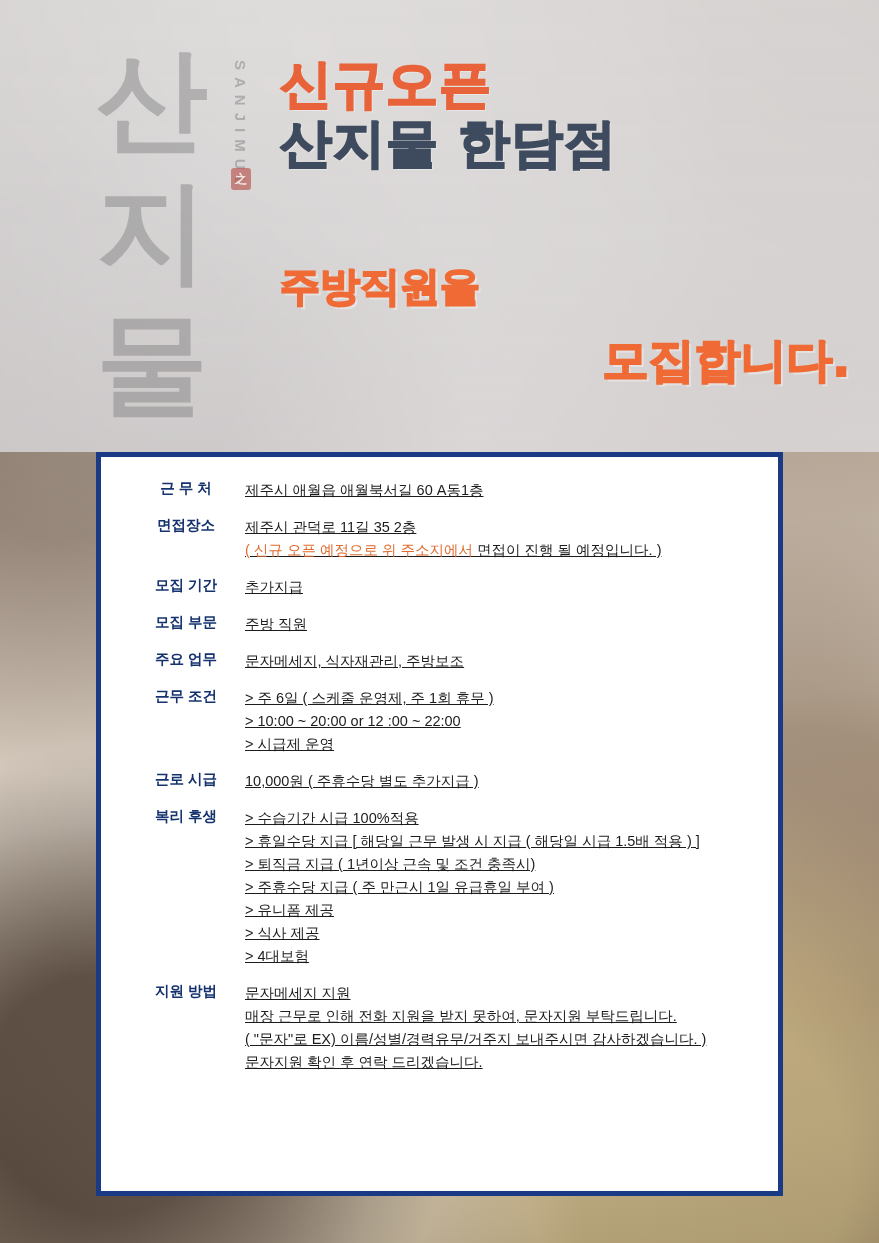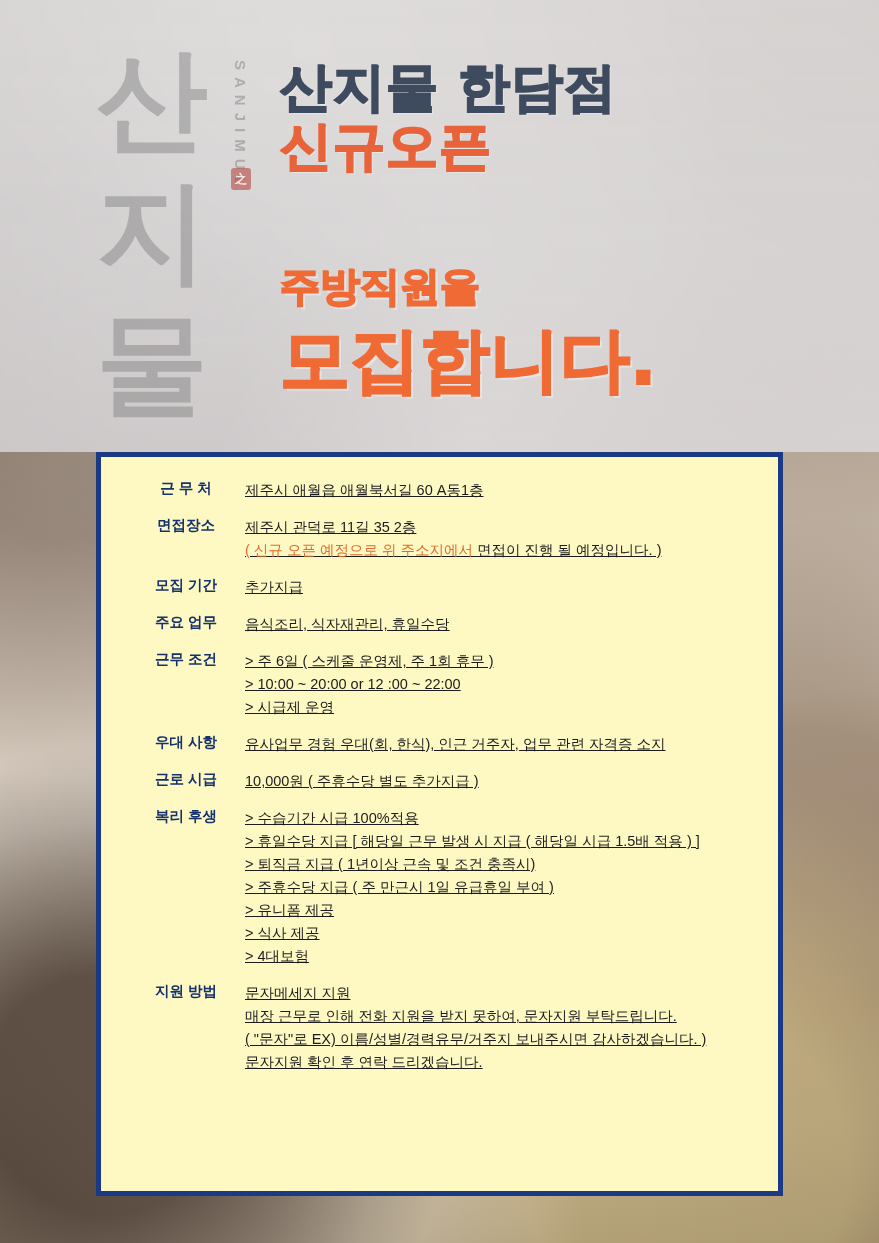--- a/index.html
+++ b/index.html
@@ -119,30 +119,30 @@
     top: 250px;
     width: 570px;
     text-align: right;
     font-family: "DejaVu Sans", sans-serif;
     font-weight: 700;
     color: #ef6a34;
     -webkit-text-stroke: 2px #ef6a34;
     text-shadow: 3px 3px 0 rgba(255,255,255,0.35);
   }
   .sub .s1 { font-size: 40px; line-height: 72px; display: block; text-align: left; }
-  .sub .s2 { font-size: 70px; line-height: 76px; display: block; text-align: left; }
+  .sub .s2 { font-size: 46px; line-height: 76px; display: block; text-align: right; }
 
   
   .card {
     position: absolute;
     left: 96px;
     top: 452px;
     width: 687px;
     height: 744px;
-    background: #fef9c3;
+    background: #ffffff;
     border: 5px solid #1b3a86;
     box-sizing: border-box;
     padding: 22px 26px 18px 26px;
   }
   table.info {
     width: 100%;
     border-collapse: collapse;
     font-size: 14.5px;
     color: #1c1c1c;
   }
@@ -177,22 +177,22 @@
 
 <div class="watermark">
   <span>산</span>
   <span>지</span>
   <span>물</span>
 </div>
 <div class="wm-vert">SANJIMUL</div>
 <div class="wm-seal">之</div>
 
 <div class="headline">
+  <div class="hl-line hl1">신규오픈</div>
   <div class="hl-line hl2">산지물 한담점</div>
-  <div class="hl-line hl1">신규오픈</div>
 </div>
 
 <div class="sub">
   <span class="s1">주방직원을</span>
   <span class="s2">모집합니다.</span>
 </div>
 
 <div class="card">
   <table class="info">
     <tbody id="info-body">
@@ -209,37 +209,37 @@
             <span class="val-line"><span class="note-orange">( 신규 오픈 예정으로 위 주소지에서 </span><span>면접이 진행 될 예정입니다. )</span></span>
           </td>
         </tr>
         <tr class="gap">
           <td class="lbl">모집 기간</td>
           <td class="val">
             <span class="val-line">추가지급</span>
           </td>
         </tr>
         <tr class="gap">
+          <td class="lbl">모집 부문</td>
+          <td class="val">
+            <span class="val-line">주방 직원</span>
+          </td>
+        </tr>
+        <tr class="gap">
           <td class="lbl">주요 업무</td>
           <td class="val">
-            <span class="val-line">음식조리, 식자재관리, 휴일수당</span>
+            <span class="val-line">문자메세지, 식자재관리, 주방보조</span>
           </td>
         </tr>
         <tr class="gap">
           <td class="lbl">근무 조건</td>
           <td class="val">
             <span class="val-line">&gt; 주 6일 ( 스케줄 운영제, 주 1회 휴무 )</span>
             <span class="val-line">&gt; 10:00 ~ 20:00  or  12 :00 ~ 22:00</span>
             <span class="val-line">&gt; 시급제 운영</span>
-          </td>
-        </tr>
-        <tr class="gap">
-          <td class="lbl">우대 사항</td>
-          <td class="val">
-            <span class="val-line">유사업무 경험 우대(회, 한식), 인근 거주자, 업무 관련 자격증 소지</span>
           </td>
         </tr>
         <tr class="gap">
           <td class="lbl">근로 시급</td>
           <td class="val">
             <span class="val-line">10,000원 ( 주휴수당 별도 추가지급 )</span>
           </td>
         </tr>
         <tr class="gap">
           <td class="lbl">복리 후생</td>

